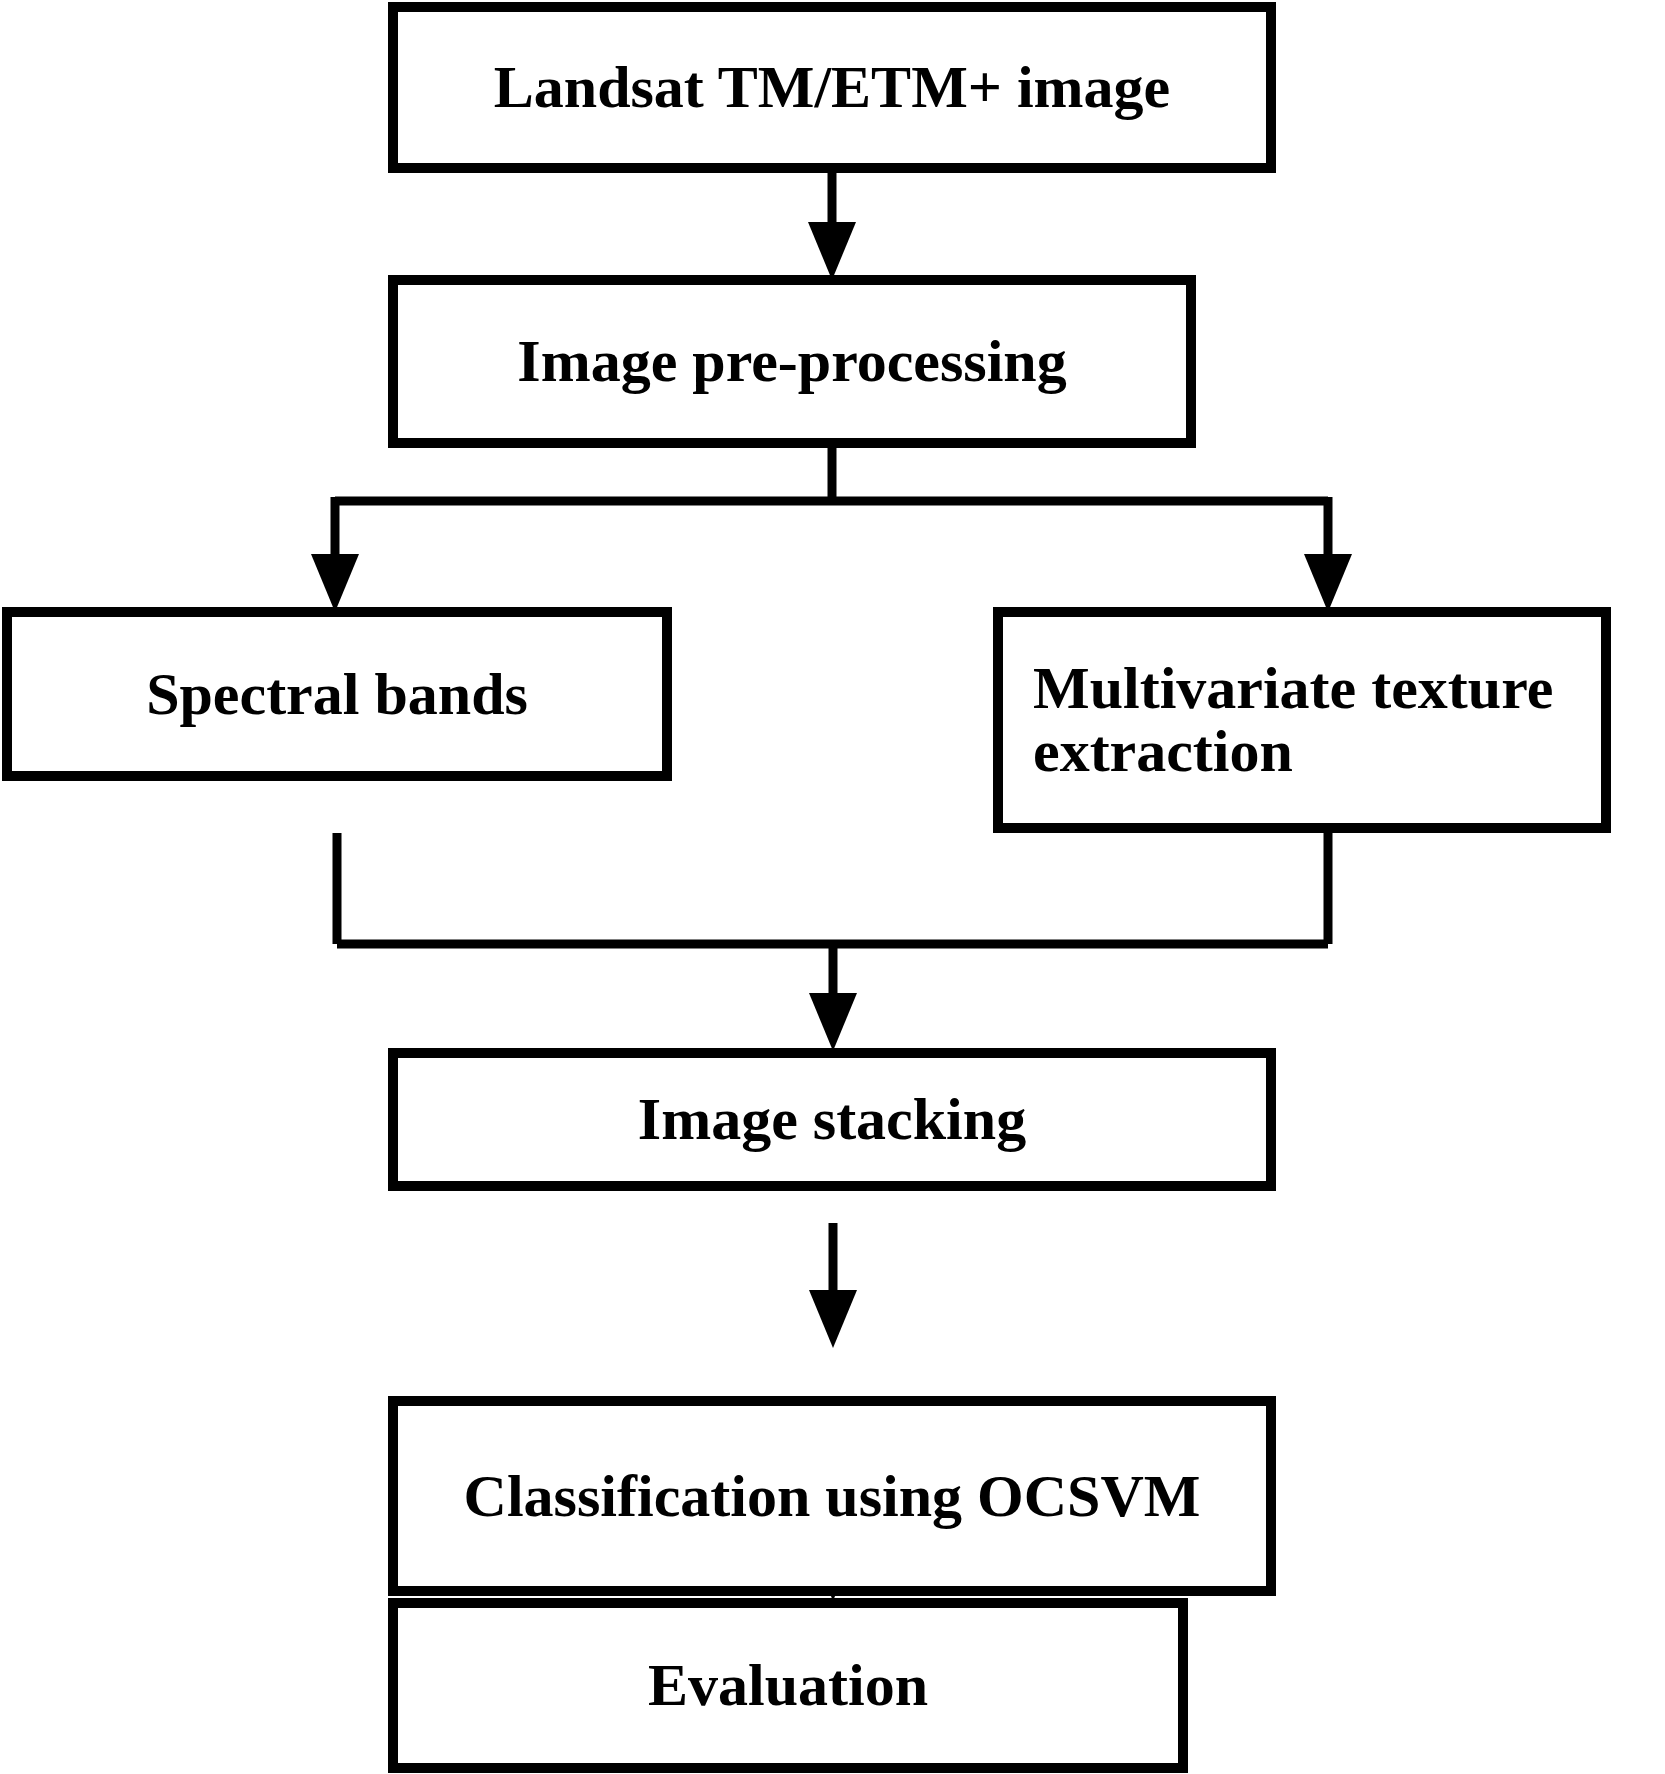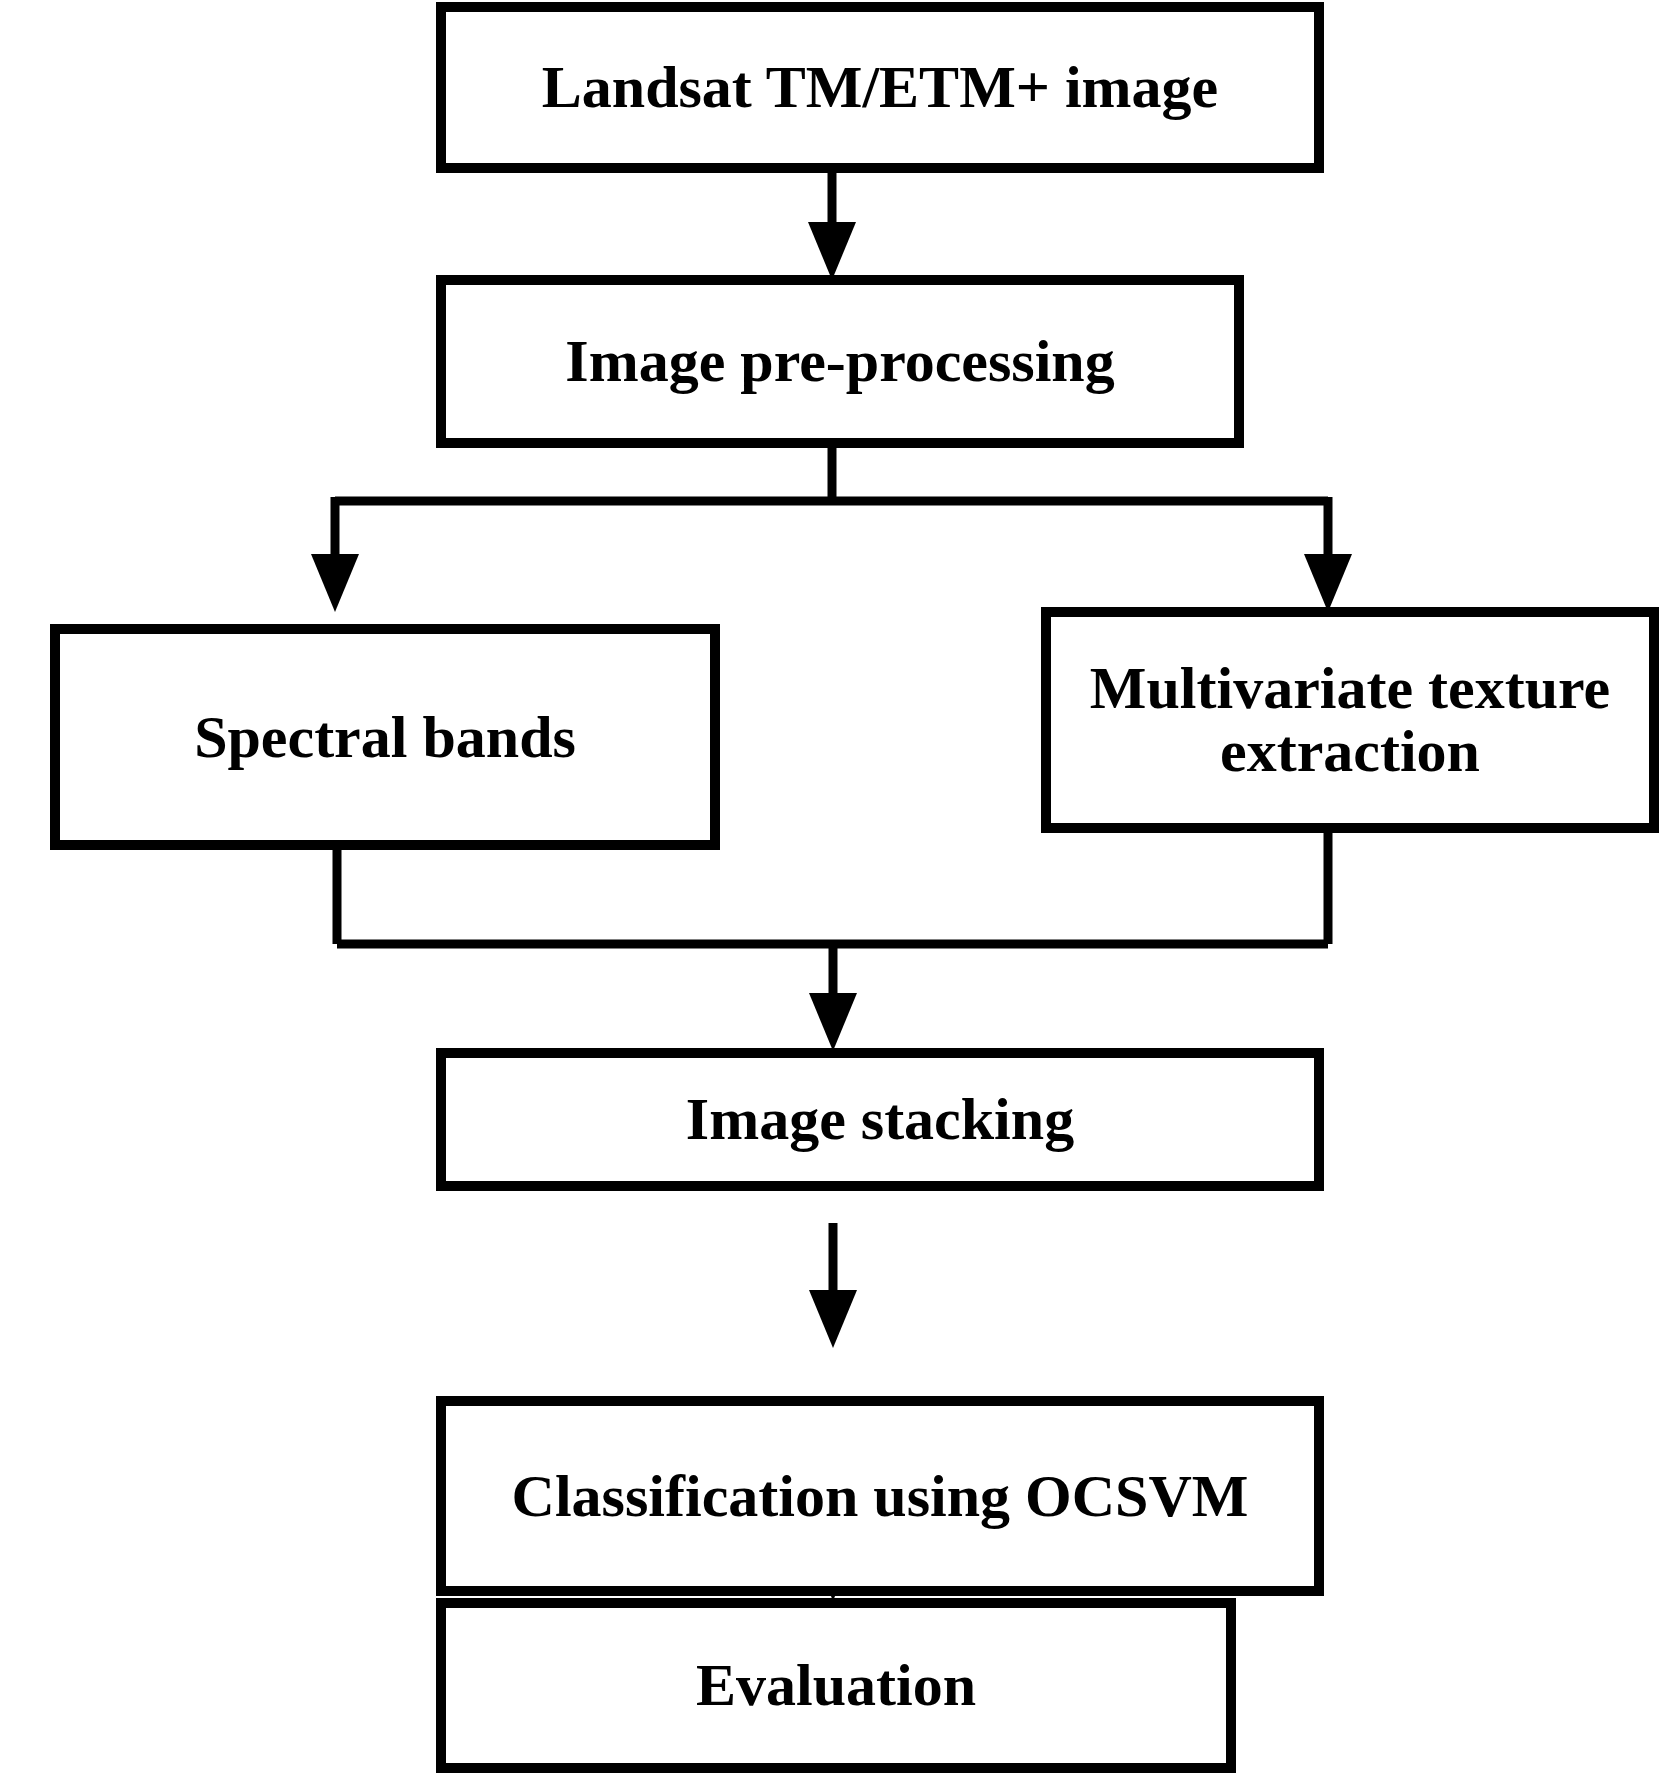--- a/index.html
+++ b/index.html
@@ -30,31 +30,29 @@
     fill: var(--stroke);
     stroke: none;
   }
   .node {
     position: absolute;
     background: var(--fill);
     border: 10px solid var(--stroke);
     display: flex;
     align-items: center;
     justify-content: center;
-    text-align: center;
     font-weight: bold;
     font-size: 60px;
     line-height: 1.05;
     color: var(--stroke);
-    margin-left: 48px;
   }
   
   .node-landsat        { left: 388px; top:    2px; width: 888px; height: 171px; }
   .node-preprocessing  { left: 388px; top:  275px; width: 808px; height: 173px; }
-  .node-spectral       { left:   2px; top:  624px; width: 670px; height: 226px; }
+  .node-spectral       { left:   2px; top:  607px; width: 670px; height: 174px; }
   .node-texture        { left: 993px; top:  607px; width: 618px; height: 226px; }
   .node-texture .node-label { padding: 0 30px; }
   .node-stacking       { left: 388px; top: 1048px; width: 888px; height: 143px; }
   .node-classification { left: 388px; top: 1396px; width: 888px; height: 200px; }
   .node-evaluation     { left: 388px; top: 1598px; width: 800px; height: 175px; }
 </style>
 </head>
 <body>
 
 <div id="canvas">

